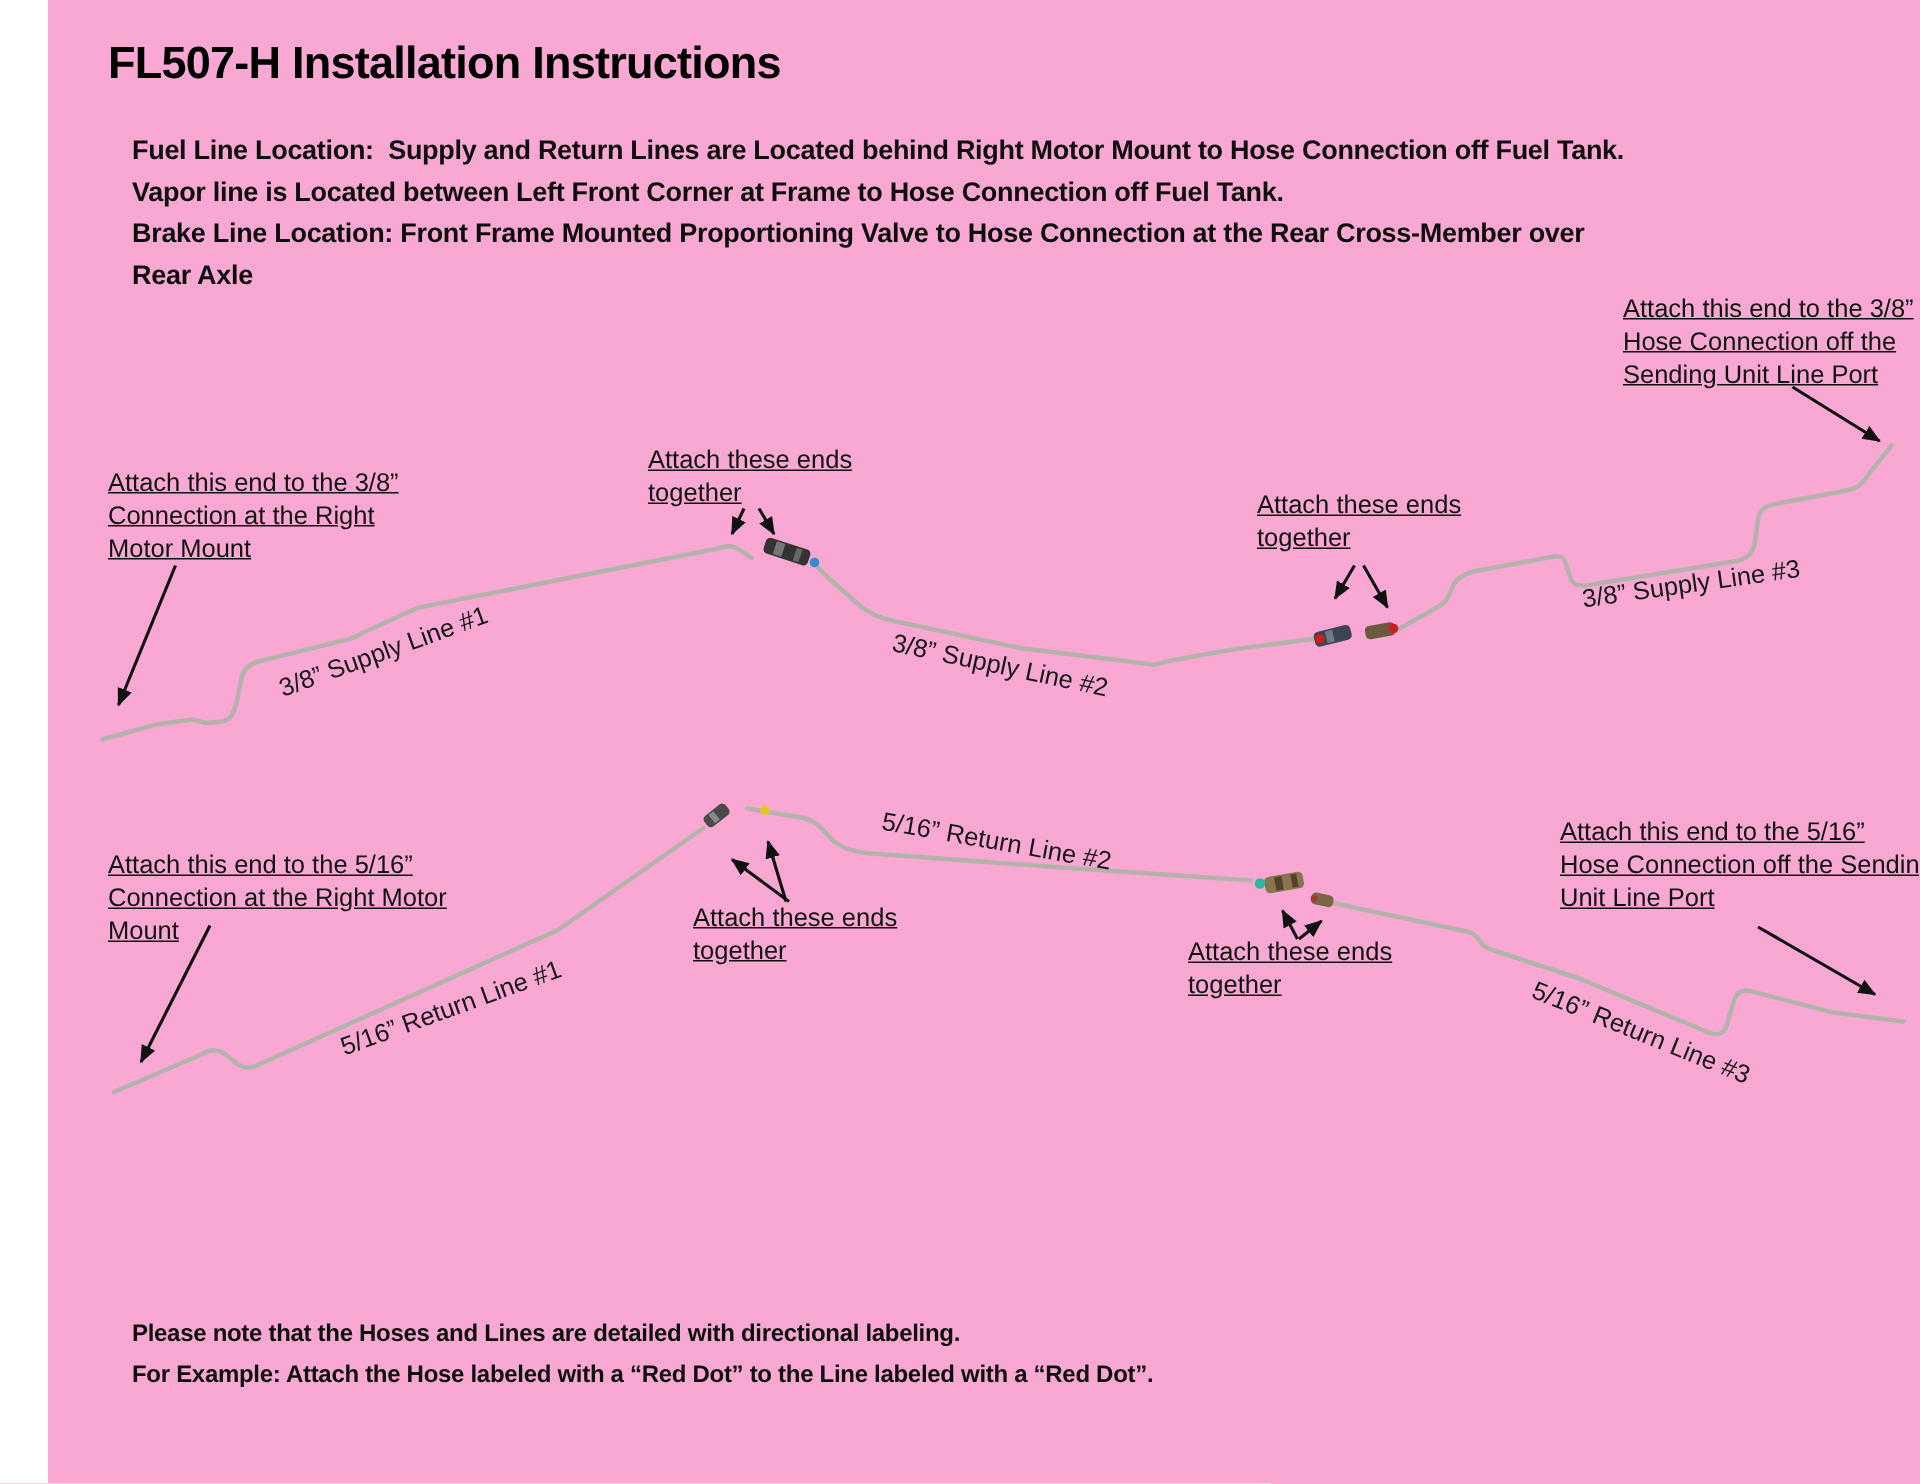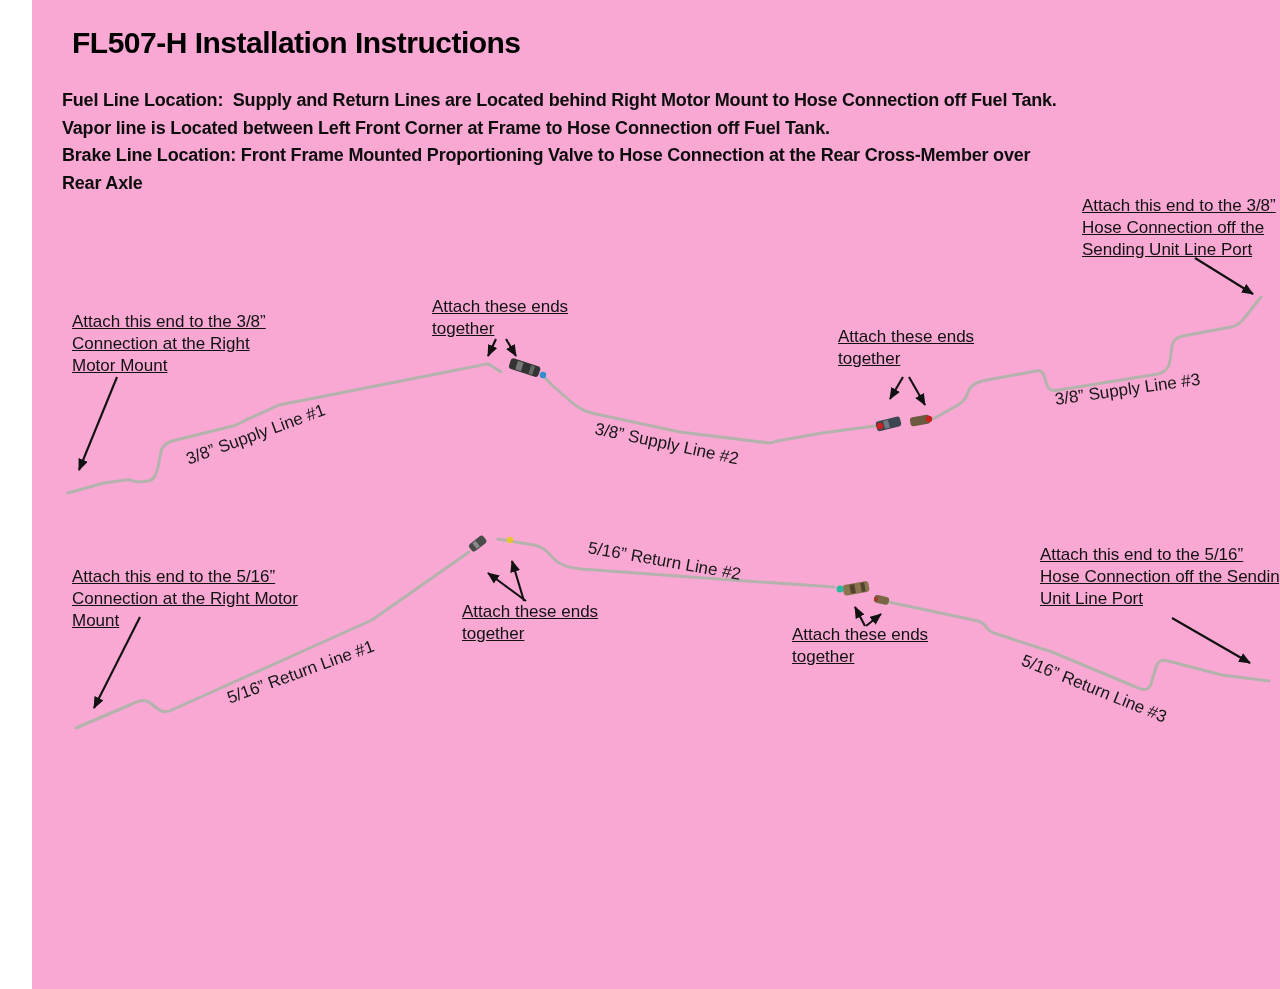--- a/index.html
+++ b/index.html
@@ -2,21 +2,21 @@
 <html><head>
 <meta charset="utf-8">
 <style>
   * { margin:0; padding:0; box-sizing:border-box; }
   body { background:#ffffff; font-family:"Liberation Sans", sans-serif; }
   .page { position:relative; width:1280px; height:989px; background:#f9a8d4; overflow:hidden;margin-left:32px; }
 
   .title { position:absolute; left:40px; top:26px; font-size:30px; font-weight:bold; color:#000;
            letter-spacing:-0.5px; }
 
-  .bodytext { position:absolute; left:30px; font-size:18px; font-weight:bold; color:#0d0d0d;
+  .bodytext { position:absolute; left:56px; font-size:18px; font-weight:bold; color:#0d0d0d;
               line-height:27.5px; white-space:pre-line; letter-spacing:-0.2px; }
   .intro { top:87px; width:1160px; }
   .removing { top:226px; width:1000px; }
   .footer { top:877px; width:900px; font-size:16px; line-height:26.5px; }
 
   .anno { position:absolute; font-size:17px; line-height:22px; color:#111; white-space:pre-line;text-decoration:underline; }
   .anno.center { text-align:left; }
 
   .line-label { position:absolute; font-size:17px; color:#161616; white-space:nowrap;
                 transform-origin:0 50%; }
@@ -128,14 +128,16 @@
   <div class="anno center" style="left:760px; top:624px; width:138px;">Attach these ends
 together</div>
   <div class="anno" style="left:1008px; top:544px;">Attach this end to the 5/16”
 Hose Connection off the Sending
 Unit Line Port</div>
 
   <div class="line-label" style="left:196px; top:689px; transform:rotate(-20deg);">5/16” Return Line #1</div>
   <div class="line-label" style="left:556px; top:538px; transform:rotate(10deg);">5/16” Return Line #2</div>
   <div class="line-label" style="left:990px; top:650px; transform:rotate(22deg);">5/16” Return Line #3</div>
 
+  <div class="bodytext footer">Please note that the Hoses and Lines are detailed with directional labeling.
+For Example: Attach the Hose labeled with a “Red Dot” to the Line labeled with a “Red Dot”.</div>
 
 </div>
 
 </body></html>

